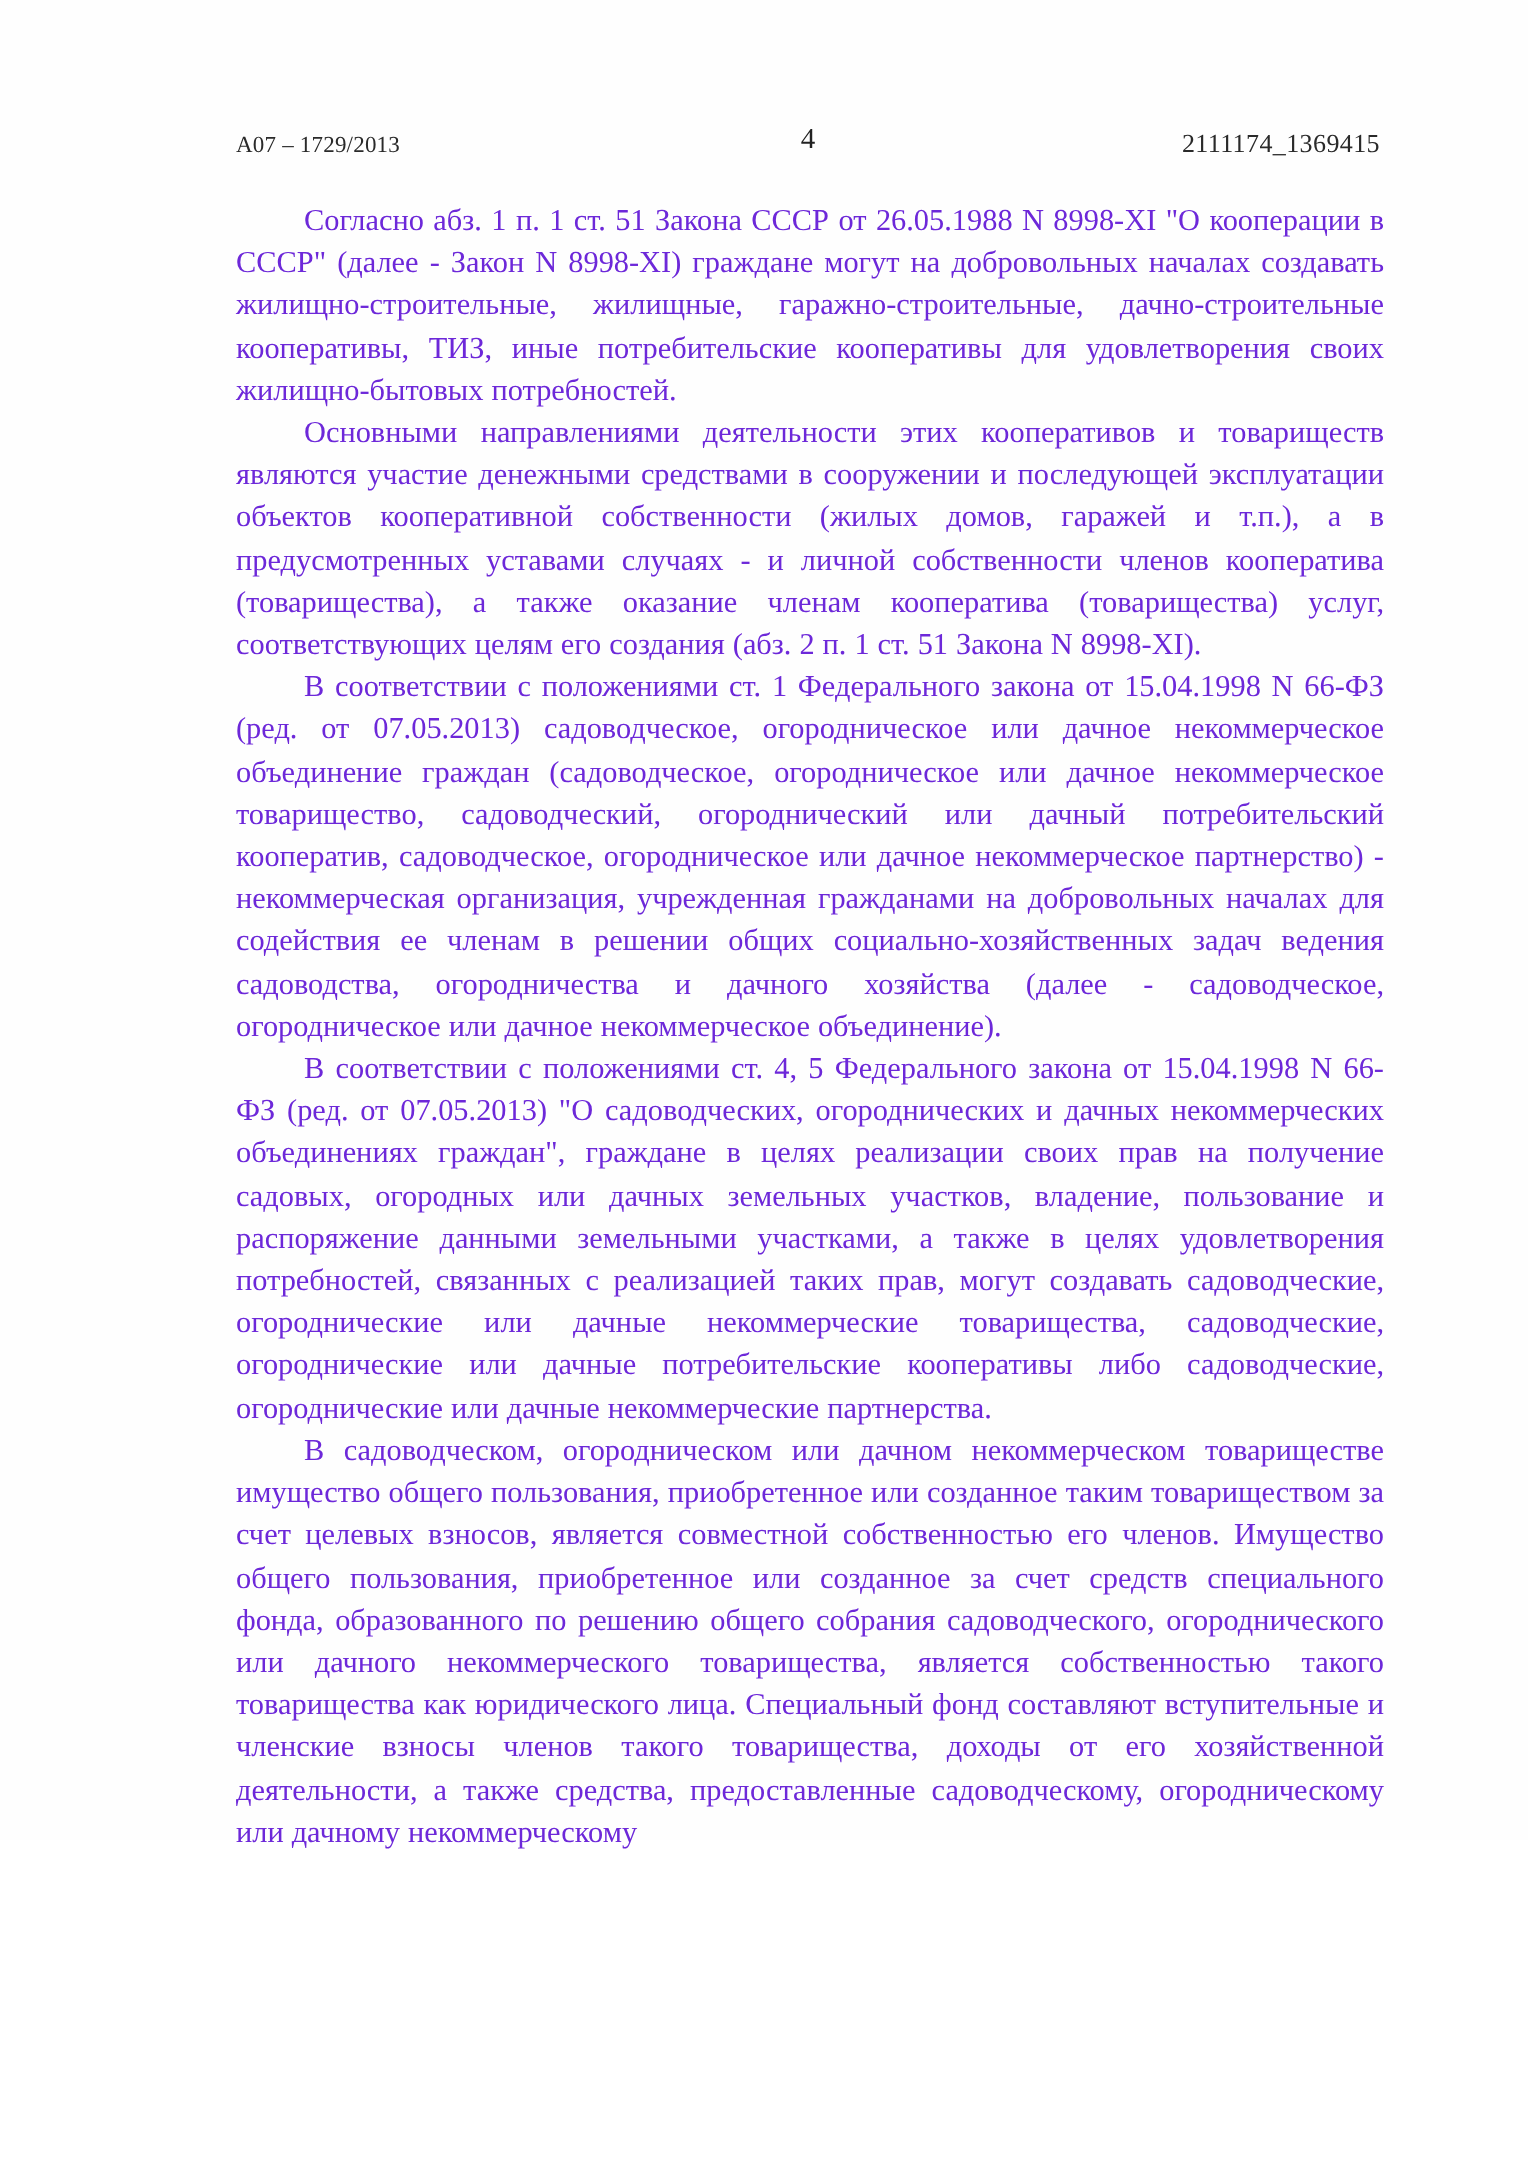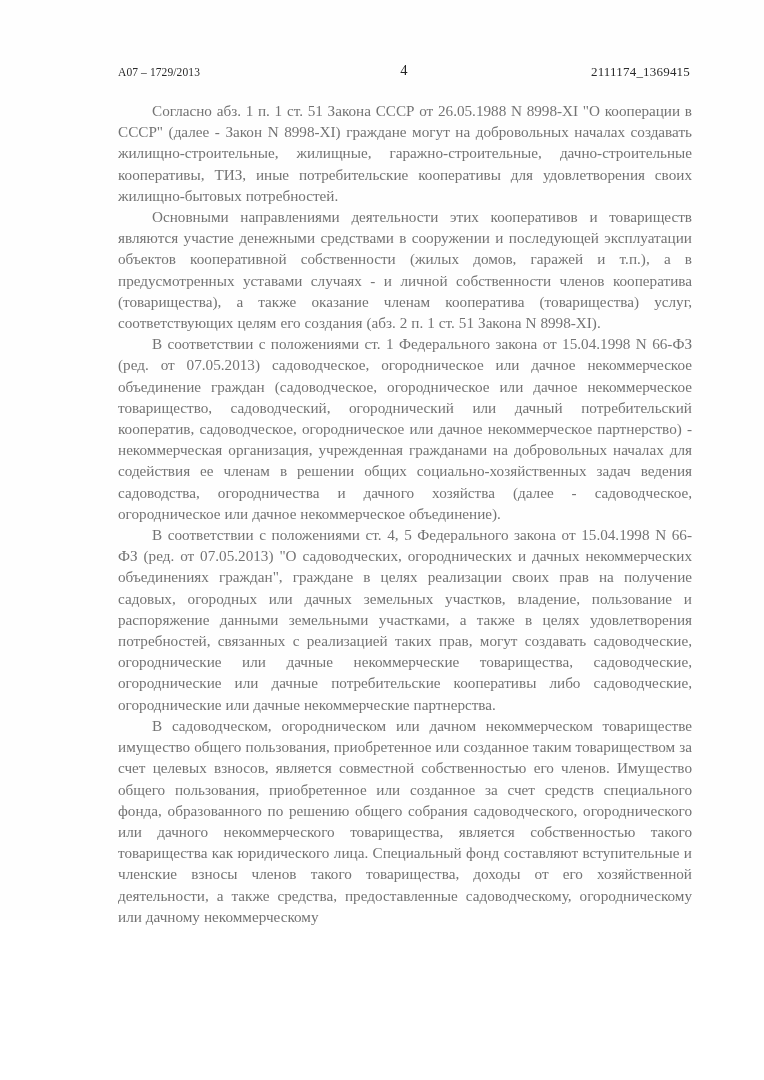--- a/index.html
+++ b/index.html
@@ -69,21 +69,21 @@
     width: 574px;
   }
 
   .para {
     margin: 0;
     text-align: justify;
     text-justify: inter-word;
     text-indent: 34px;
     font-size: 15.2px;
     line-height: 21.2px;
-    color: #737373;
+    color: #6d28d9;
     word-spacing: 0.2px;
     hyphens: none;
   }
 
   
   .doc-body .para {
     text-rendering: optimizeLegibility;
   }
 </style>
 </head>

